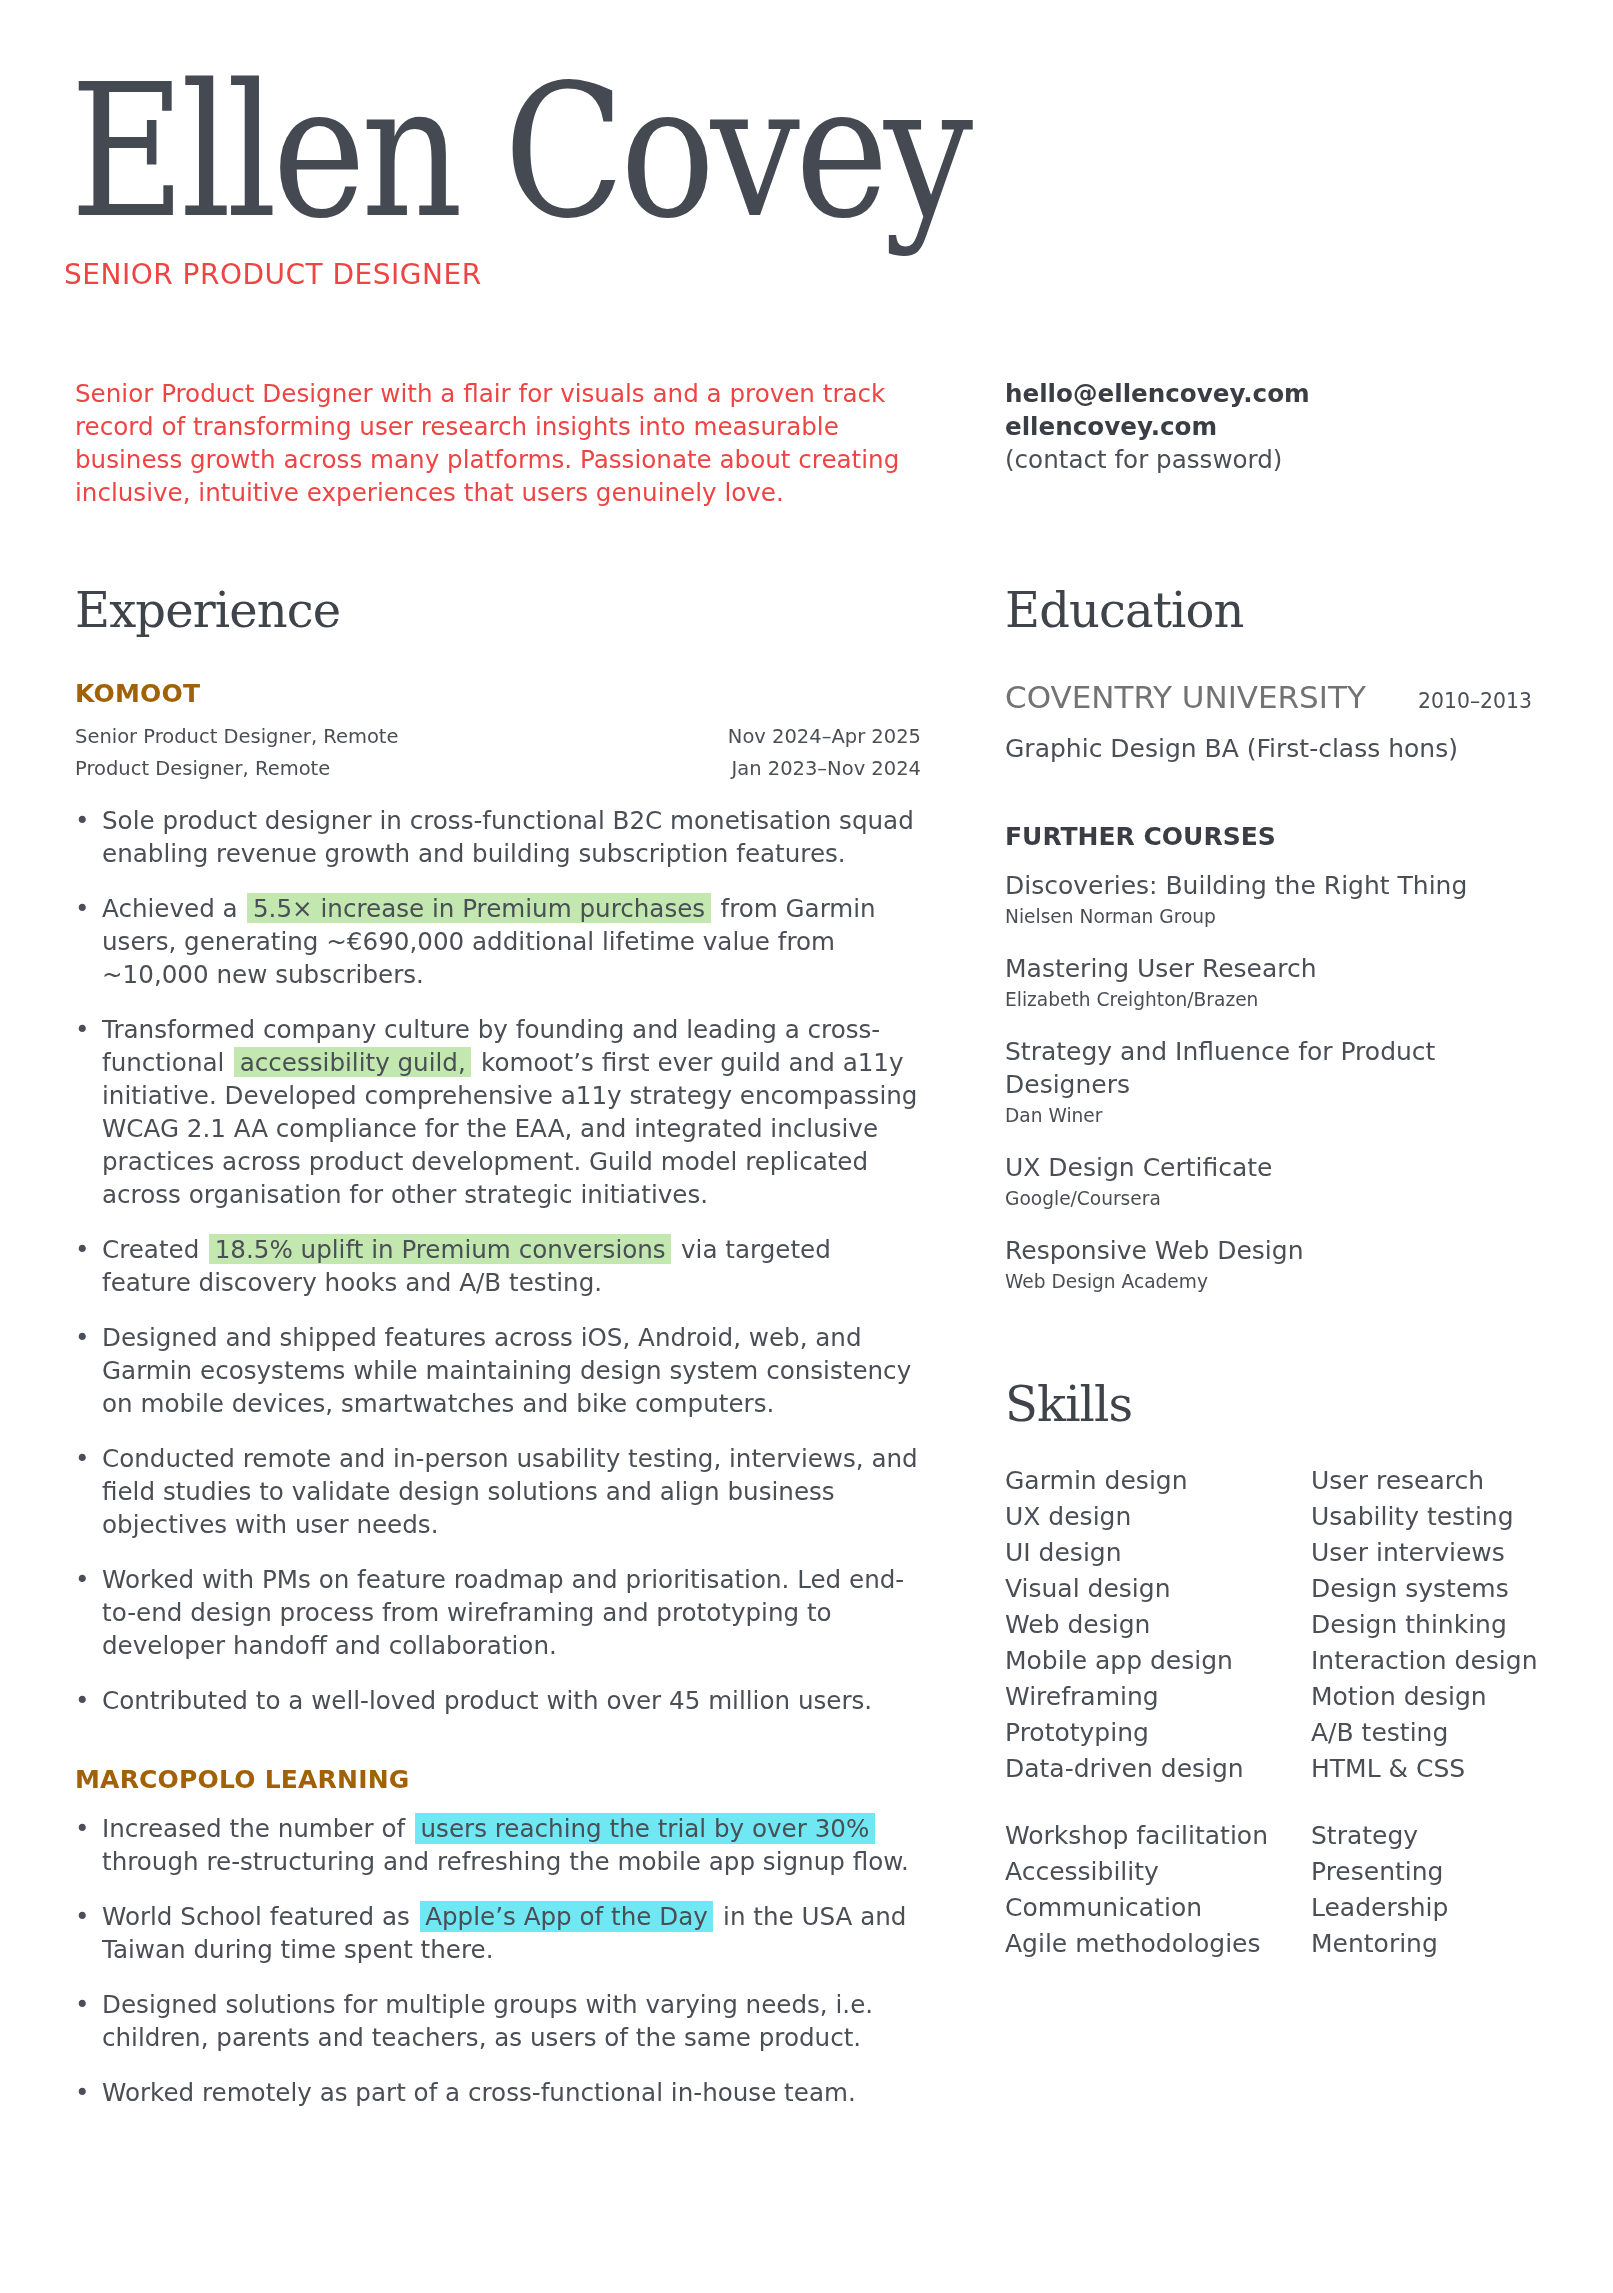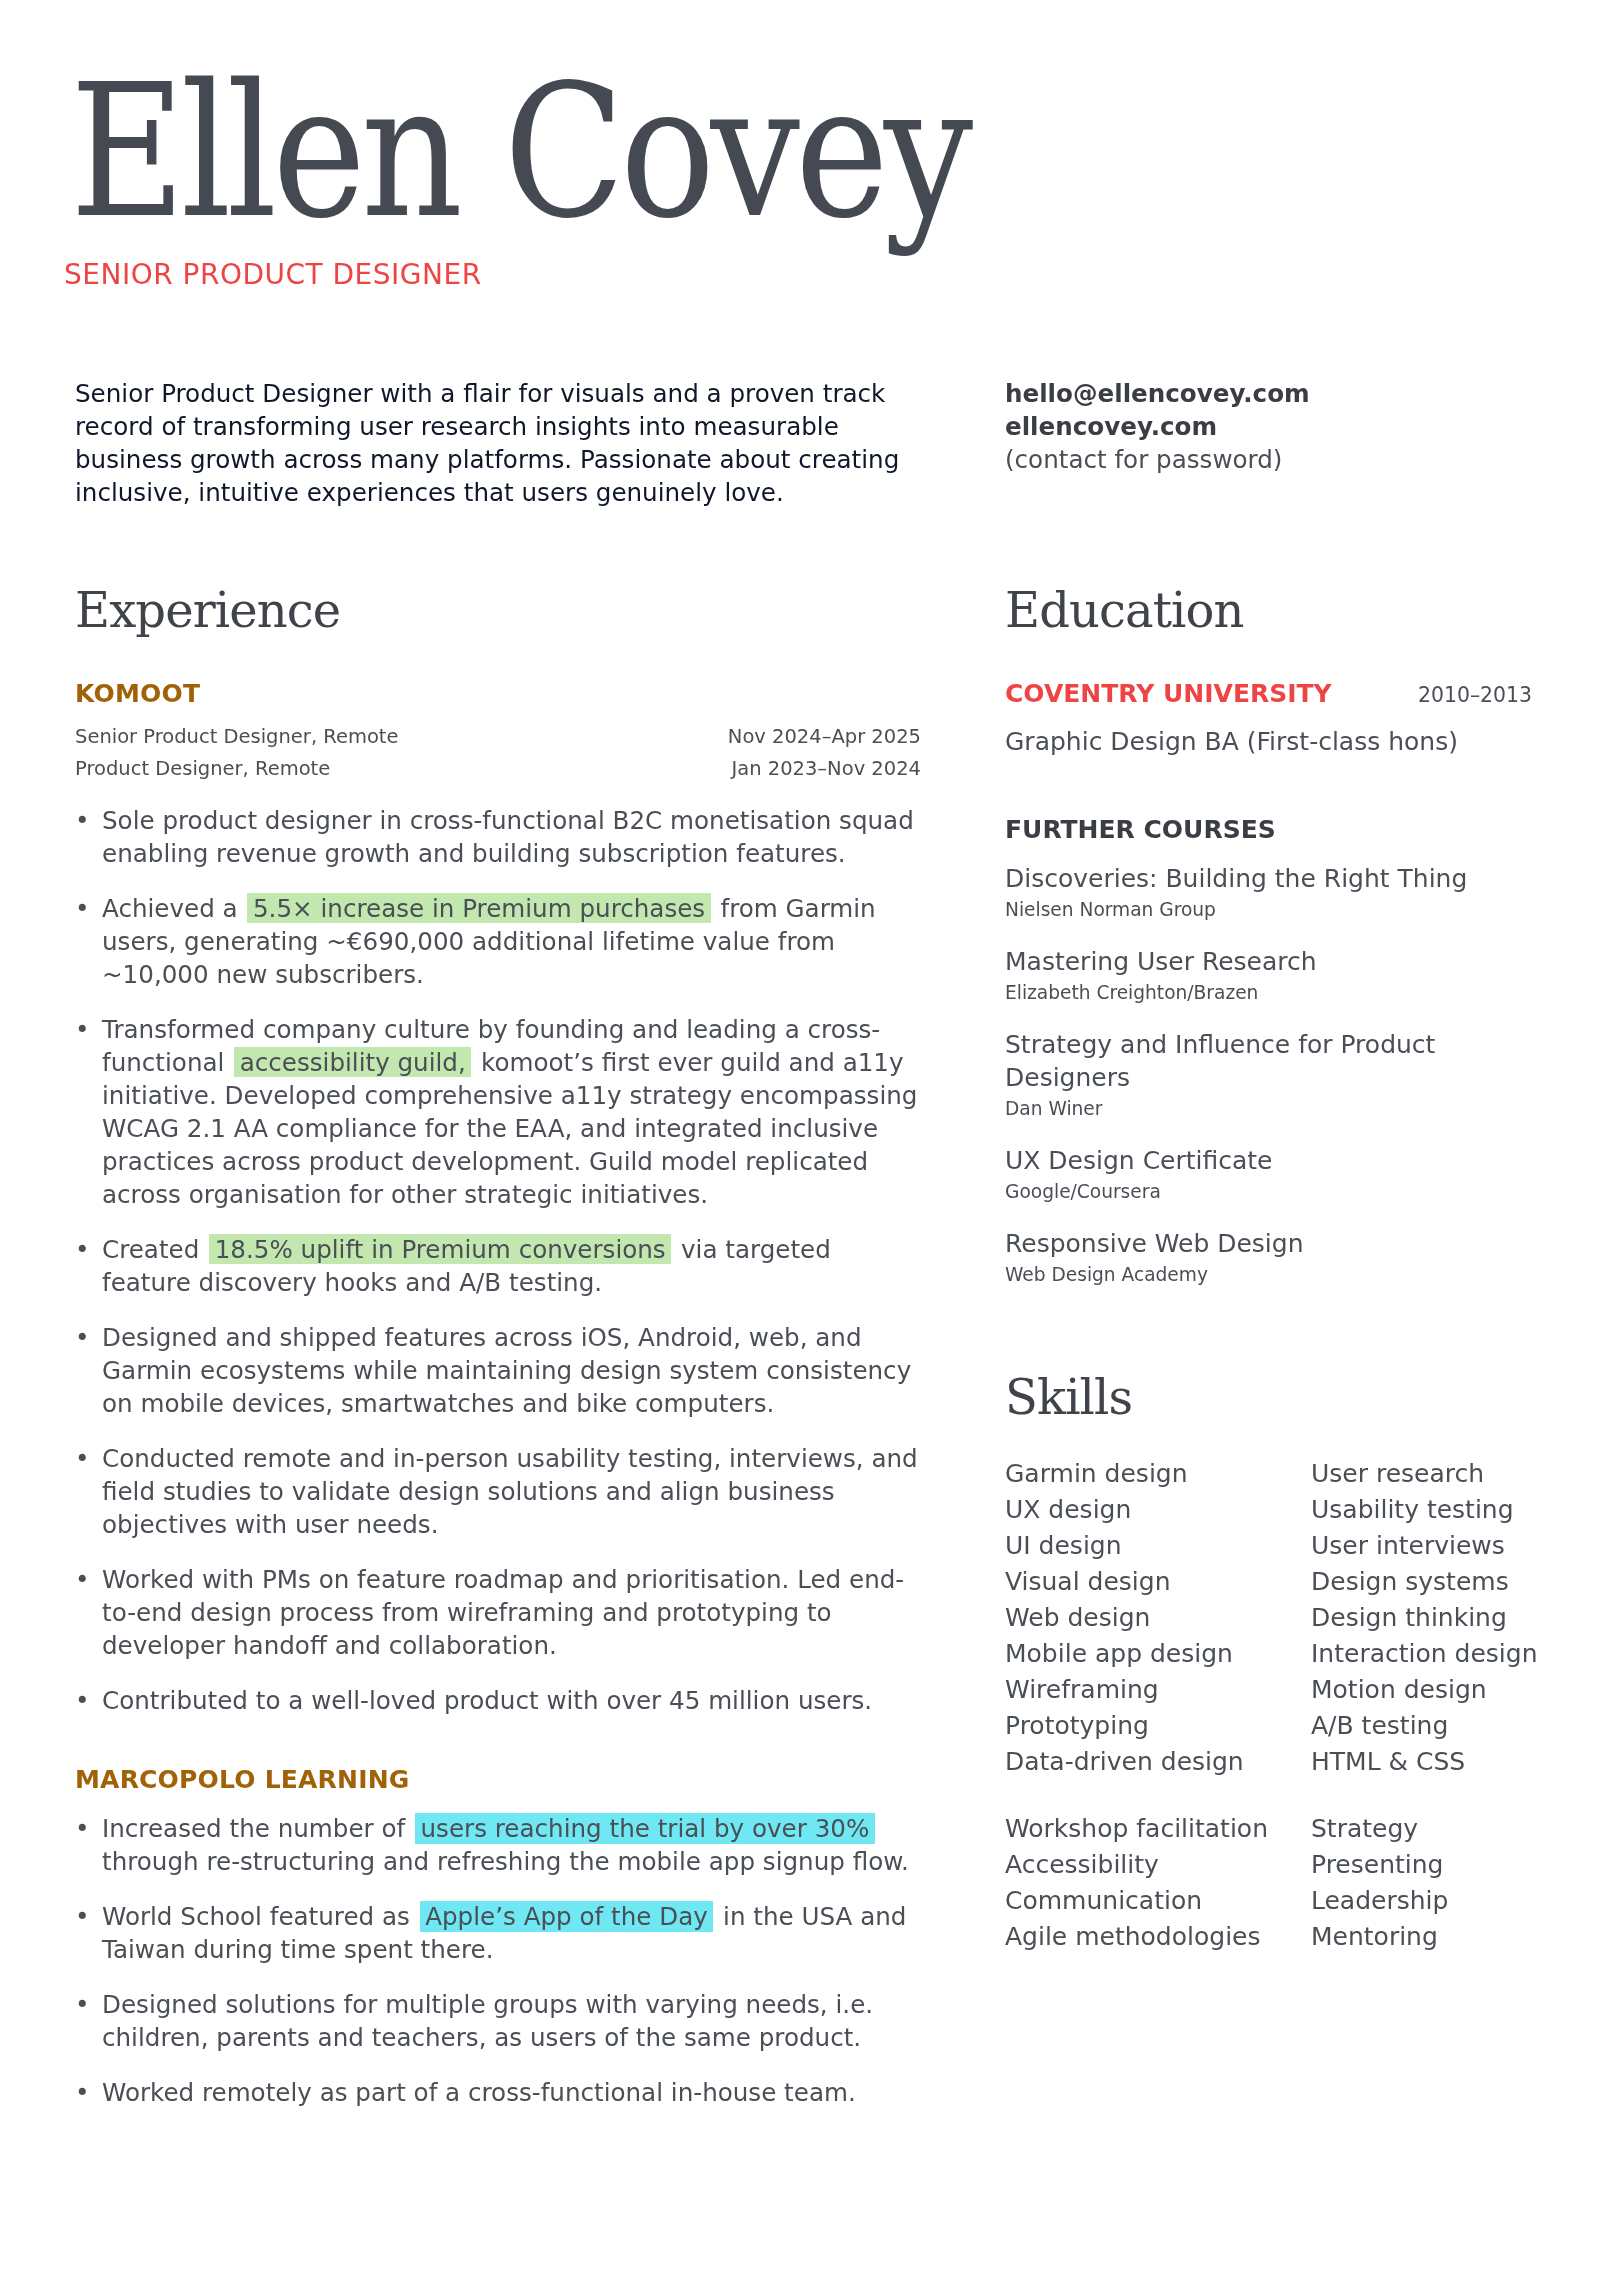--- a/index.html
+++ b/index.html
@@ -14,21 +14,21 @@
     font-size: 184px; line-height: 1; letter-spacing: -5.6px;
     color: #454a52; font-weight: 400; margin: 0;
     transform: scaleX(0.86); transform-origin: left top;
   }
   .subtitle {
     position: absolute; left: 64px; top: 258px;
     font-size: 28px; letter-spacing: 0.5px; color: #ef4444; margin: 0;
   }
   .summary {
     position: absolute; left: 75px; top: 377px; width: 863px;
-    font-size: 24.6px; line-height: 33px; color: #0f172a; margin: 0;
+    font-size: 24.6px; line-height: 33px; color: #ef4444; margin: 0;
   }
   .contact { position: absolute; left: 1005px; top: 377px; font-size: 24.6px; line-height: 33px; }
   .contact .strong { font-weight: bold; color: #3a3e44; }
   .contact .muted { color: #4a4e55; }
 
   .col-left { position: absolute; left: 75px; top: 575px; width: 846px; }
   .col-right { position: absolute; left: 1005px; top: 575px; width: 538px; }
 
   .section-title {
     font-size: 48px; line-height: 1; font-weight: 400; color: #3f434a; margin: 11px 0 45px 0;
@@ -43,21 +43,21 @@
   }
   .bullets li::before {
     content: "•"; position: absolute; left: 0; top: 0; color: #4a4e55;
   }
   .hl-green { background: #c2e8b0; padding: 0.9px 5.6px; margin: 0 1.9px; }
   .hl-cyan  { background: #6fe8f4; padding: 0.9px 5.6px; margin: 0 1.9px; }
 
   .company-block { margin-bottom: 48px; }
 
   .edu-row { display: flex; justify-content: space-between; width: 527px; align-items: baseline; }
-  .edu-name { font-size: 25px; font-weight: bold; color: #ef4444; }
+  .edu-name { font-size: 31px; font-weight: normal; color: #737373; }
   .edu-years { font-size: 20.4px; color: #4a4e55; }
   .edu-degree { font-size: 25px; color: #4a4e55; margin: 18.6px 0 59px 0; }
   .sub-title { font-size: 25px; font-weight: bold; color: #3a3e44; margin: 0 0 18.6px 0; }
   .course { margin-bottom: 22px; }
   .course-title { font-size: 25px; line-height: 33px; color: #4a4e55; }
   .course-provider { font-size: 18.6px; line-height: 26px; color: #4a4e55; margin-top: 1.9px; }
 
   .skills-title { margin-top: 85px; margin-bottom: 35px; }
   .skills-group { display: grid; grid-template-columns: 306px 232px; margin-bottom: 31px; }
   .skill { font-size: 25px; line-height: 36px; color: #4a4e55; white-space: nowrap; }

